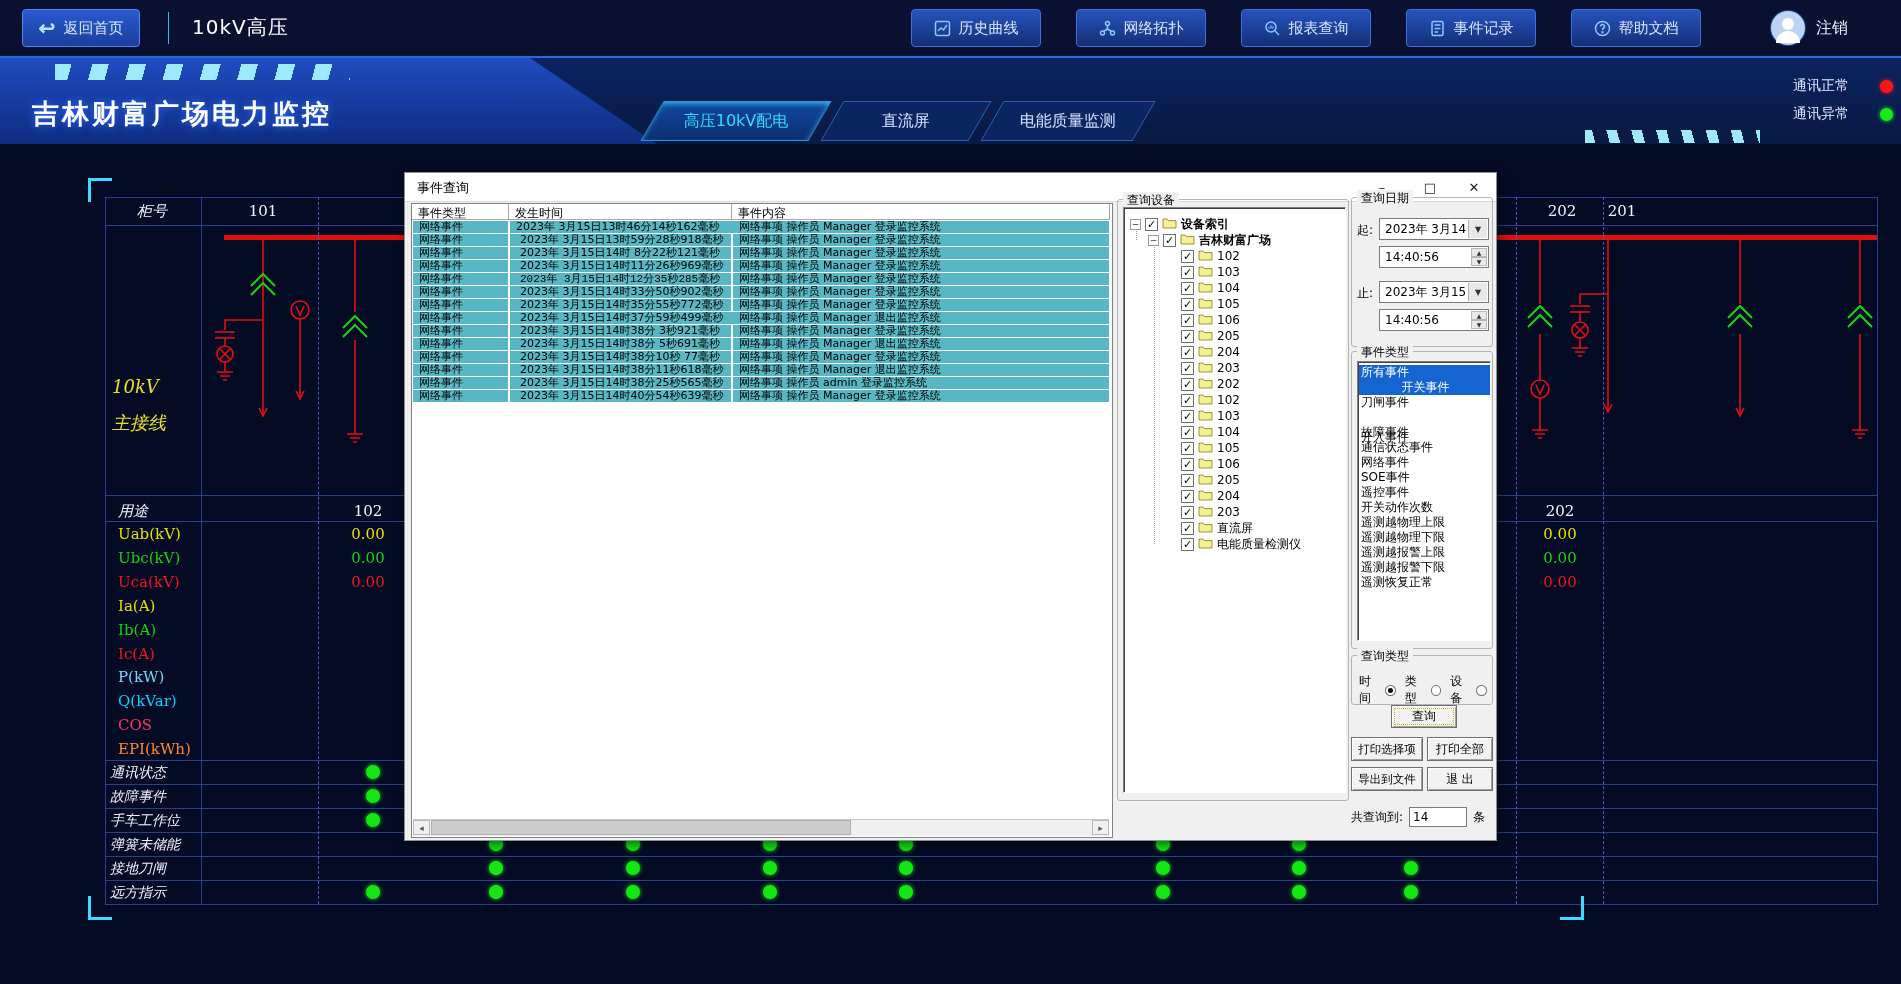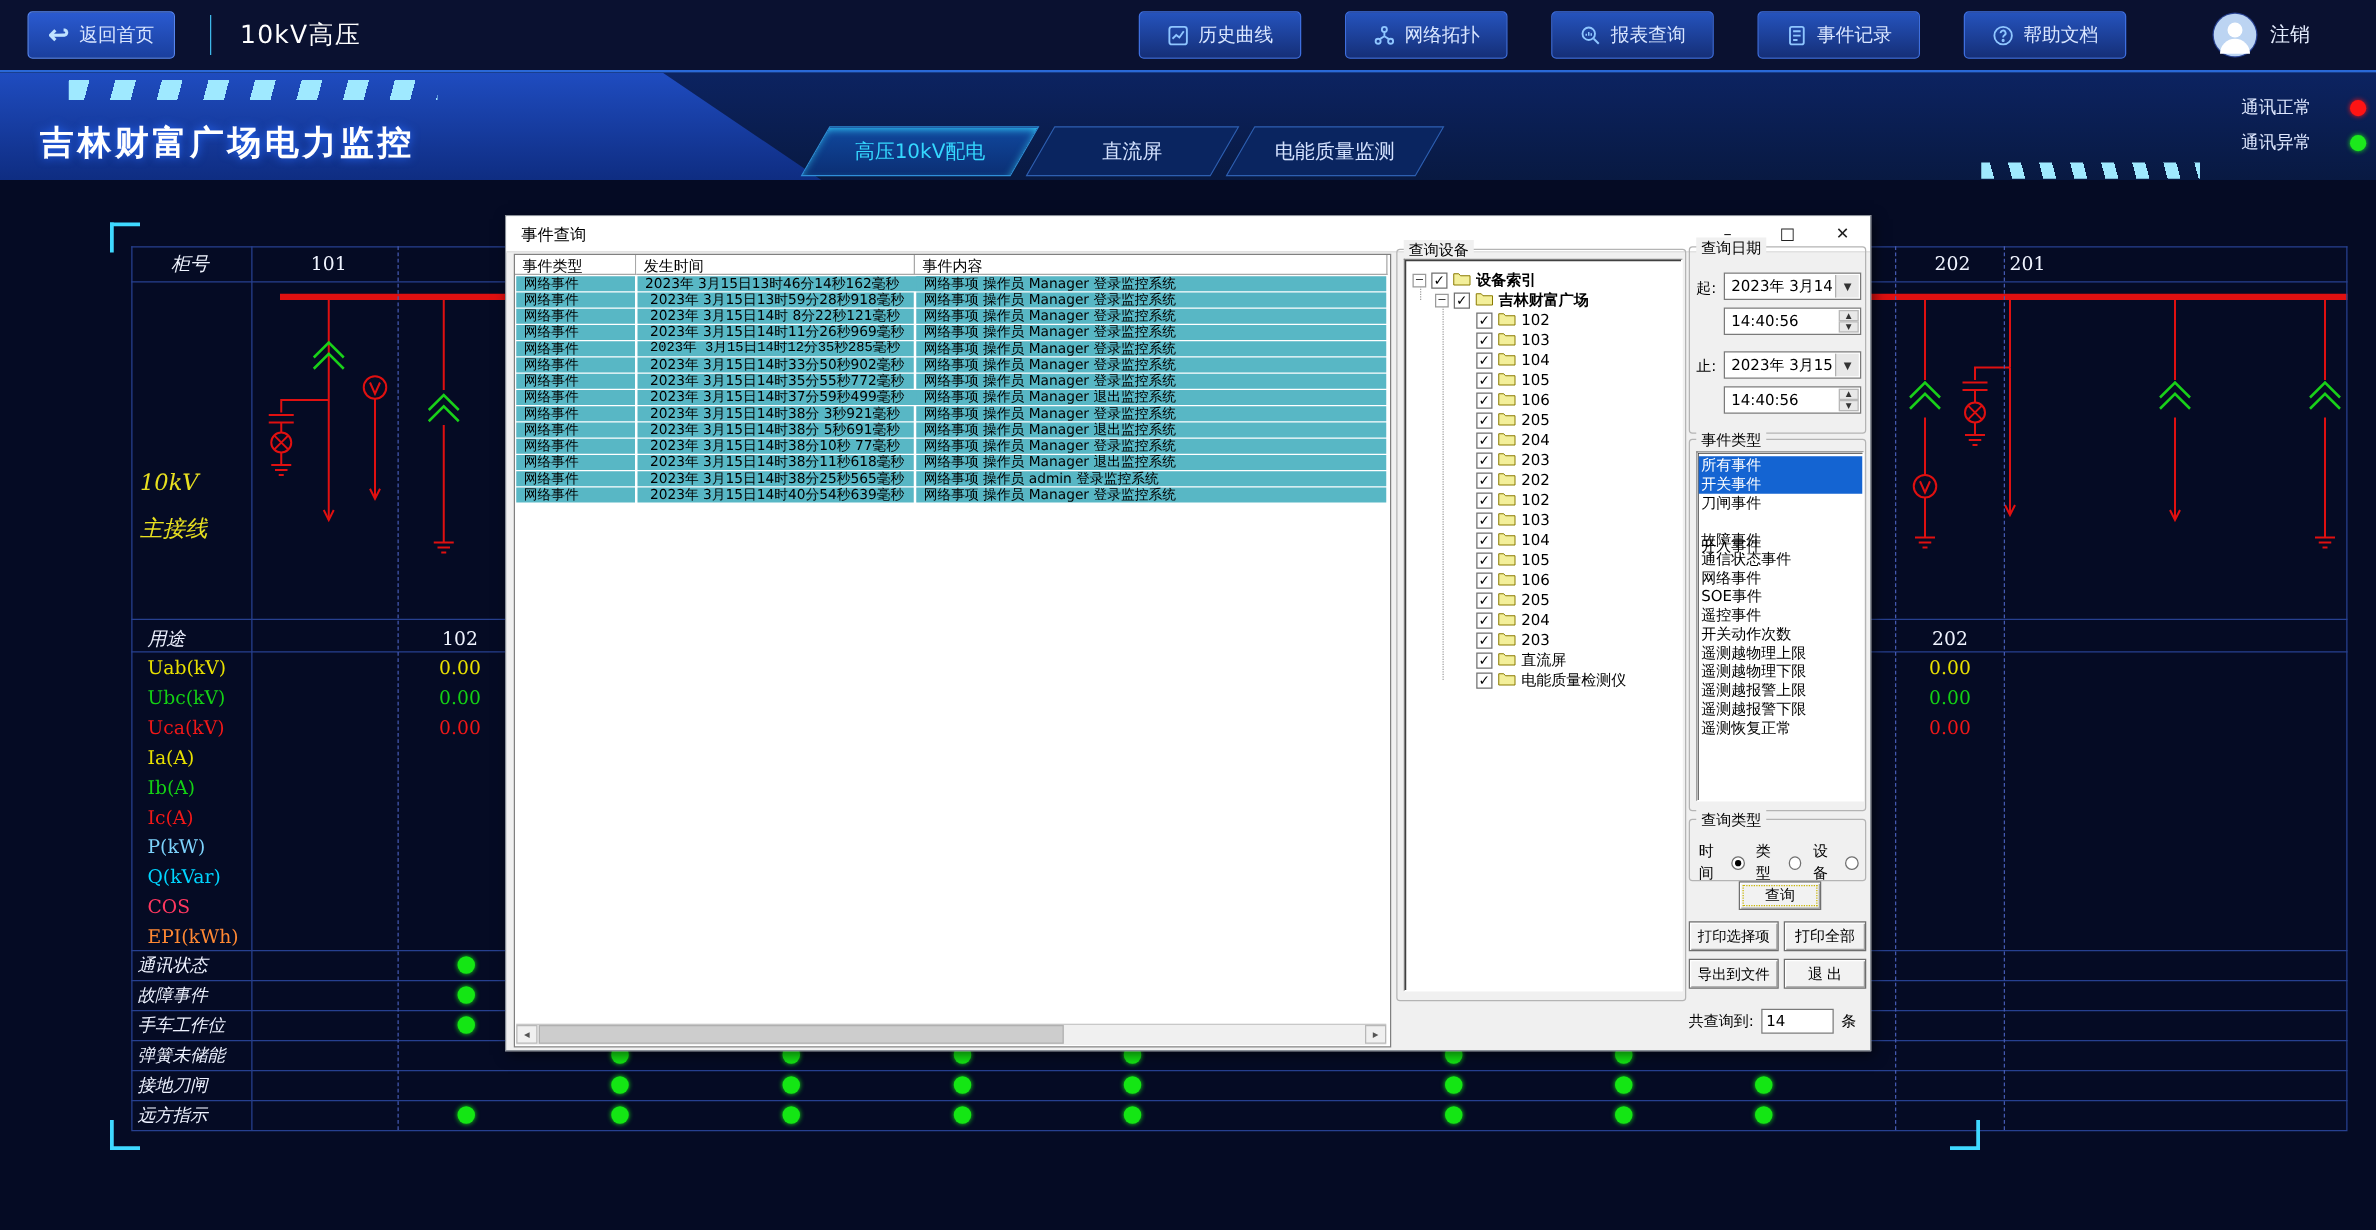--- a/index.html
+++ b/index.html
@@ -639,21 +639,21 @@
     <span class="ud">
         <div>▲</div>
         <div>▼</div>
       </span>
   </div>
 
   <div class="groupbox" style="left:946px;top:178px;width:140px;height:296px;"></div>
   <span class="group-lbl" style="left:952px;top:171px;">事件类型</span>
   <div id="types-box" class="sunken">
       <div class="type-item sel" style="top: 3px;">所有事件</div>
-      <div class="type-item sel" style="top: 18px;">开关事件</div>
+      <div class="type-item sel" style="top: 18px; text-align: center;">开关事件</div>
       <div class="type-item" style="top: 33px;">刀闸事件</div>
       <div class="type-item" style="top: 48px; margin-top: 20px;">开入事件</div>
       <div class="type-item" style="top: 63px;">故障事件</div>
       <div class="type-item" style="top: 78px;">通信状态事件</div>
       <div class="type-item" style="top: 93px;">网络事件</div>
       <div class="type-item" style="top: 108px;">SOE事件</div>
       <div class="type-item" style="top: 123px;">遥控事件</div>
       <div class="type-item" style="top: 138px;">开关动作次数</div>
       <div class="type-item" style="top: 153px;">遥测越物理上限</div>
       <div class="type-item" style="top: 168px;">遥测越物理下限</div>

